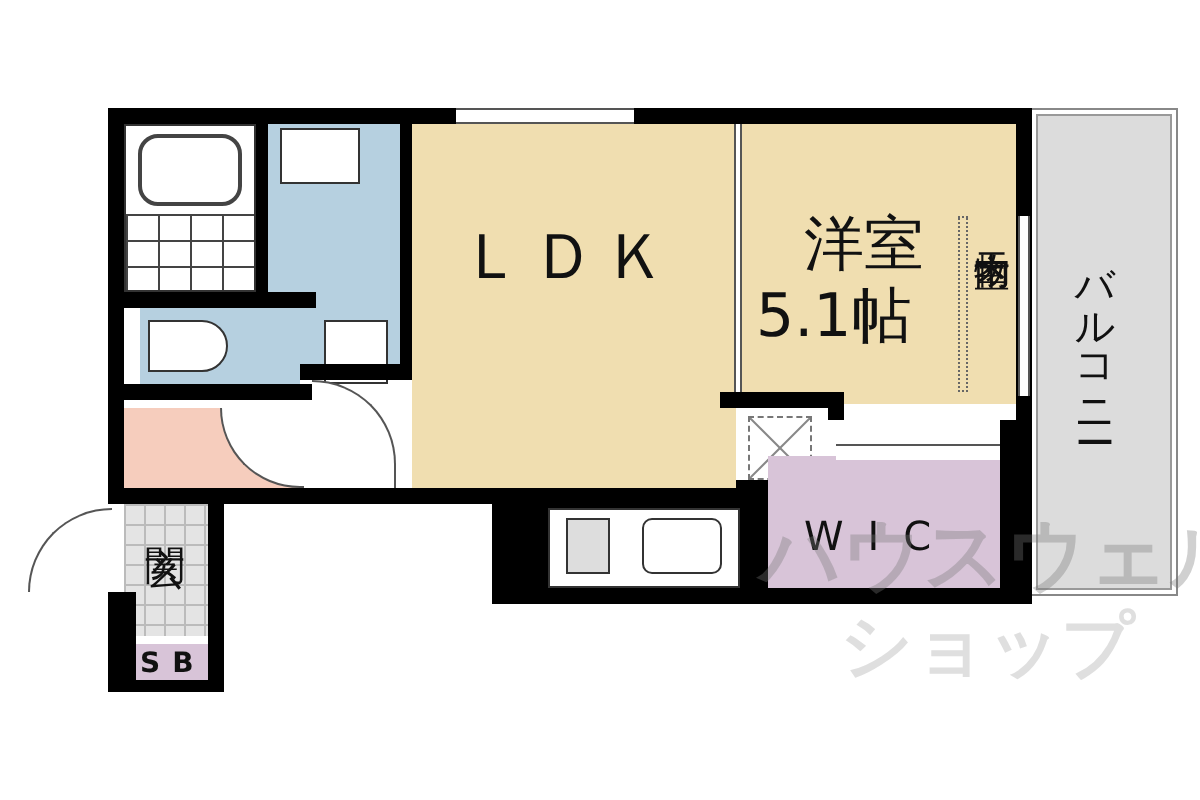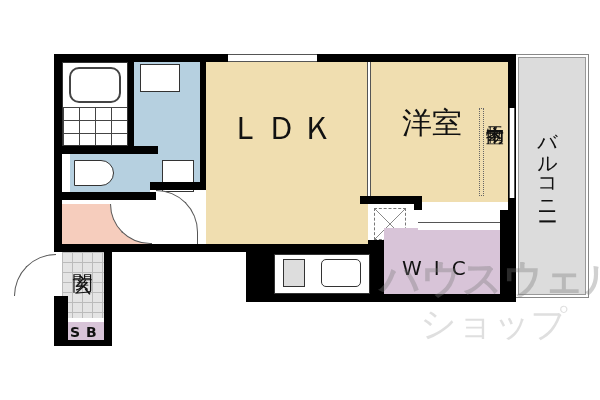--- a/index.html
+++ b/index.html
@@ -50,20 +50,21 @@
 
   <div class="abs" style="left:206px;top:62px;width:162px;height:182px;background:#f0deb0;"></div>
   <div class="abs" style="left:156px;top:190px;width:42px;height:54px;background:#fff;border-radius:0 54px 0 0;border-right:1px solid #555;border-top:1px solid #555;"></div>
   <div class="abs" style="left:150px;top:190px;width:56px;height:54px;background:#f0deb0;z-index:-1;"></div>
   <div class="lbl" style="left:230px;top:112px;font-size:32px;letter-spacing:4px;">ＬＤＫ</div>
 
   <div class="abs" style="left:367px;top:62px;width:4px;height:140px;background:#fff;border-left:1px solid #555;border-right:1px solid #555;"></div>
 
   <div class="abs" style="left:371px;top:62px;width:137px;height:140px;background:#f0deb0;"></div>
   <div class="lbl" style="left:390px;top:108px;font-size:30px;margin-left:12px;">洋室</div>
+  <div class="lbl" style="left:378px;top:144px;font-size:30px;">5.1帖</div>
   <div class="abs" style="left:479px;top:108px;width:5px;height:88px;border:1px dotted #666;"></div>
   <div class="lbl vert" style="left:486px;top:112px;font-size:18px;">室内物干</div>
   <div class="abs wall" style="left:360px;top:196px;width:60px;height:8px;"></div>
   <div class="abs wall" style="left:414px;top:196px;width:8px;height:14px;"></div>
 
   <div class="abs" style="left:374px;top:208px;width:32px;height:32px;border:1px dashed #777;background:#fff;">
     <svg width="30" height="30">
         <line x1="0" y1="0" x2="30" y2="30" stroke="#888"></line>
         <line x1="30" y1="0" x2="0" y2="30" stroke="#888"></line>
       </svg>
@@ -87,14 +88,14 @@
   <div class="abs" style="left:62px;top:252px;width:46px;height:66px;background:#e4e4e4;background-image:linear-gradient(#bbb 1px,transparent 1px),linear-gradient(90deg,#bbb 1px,transparent 1px);background-size:10px 10px;"></div>
   <div class="lbl vert" style="left:73px;top:258px;font-size:20px;background:#e4e4e4;">玄関</div>
   <div class="abs" style="left:68px;top:322px;width:36px;height:20px;background:#d8c4d8;"></div>
   <div class="lbl" style="left:70px;top:325px;font-size:14px;letter-spacing:6px;font-weight:bold;">SB</div>
   <div class="abs wall" style="left:54px;top:296px;width:14px;height:50px;"></div>
   <div class="abs wall" style="left:104px;top:252px;width:8px;height:94px;"></div>
   <div class="abs wall" style="left:54px;top:340px;width:58px;height:6px;"></div>
   <div class="abs" style="left:14px;top:254px;width:42px;height:42px;border-top:1px solid #555;border-left:1px solid #555;border-radius:42px 0 0 0;"></div>
 
   <div class="lbl" style="left:380px;top:258px;font-size:40px;color:rgba(120,120,120,0.35);font-weight:bold;">ハウスウェル</div>
-  <div class="lbl" style="left:420px;top:306px;font-size:36px;color:rgba(150,150,150,0.3);font-weight:normal;">ショップ</div>
+  <div class="lbl" style="left:420px;top:306px;font-size:36px;color:rgba(150,150,150,0.3);font-weight:bold;">ショップ</div>
 </div>
 
 </body></html>

